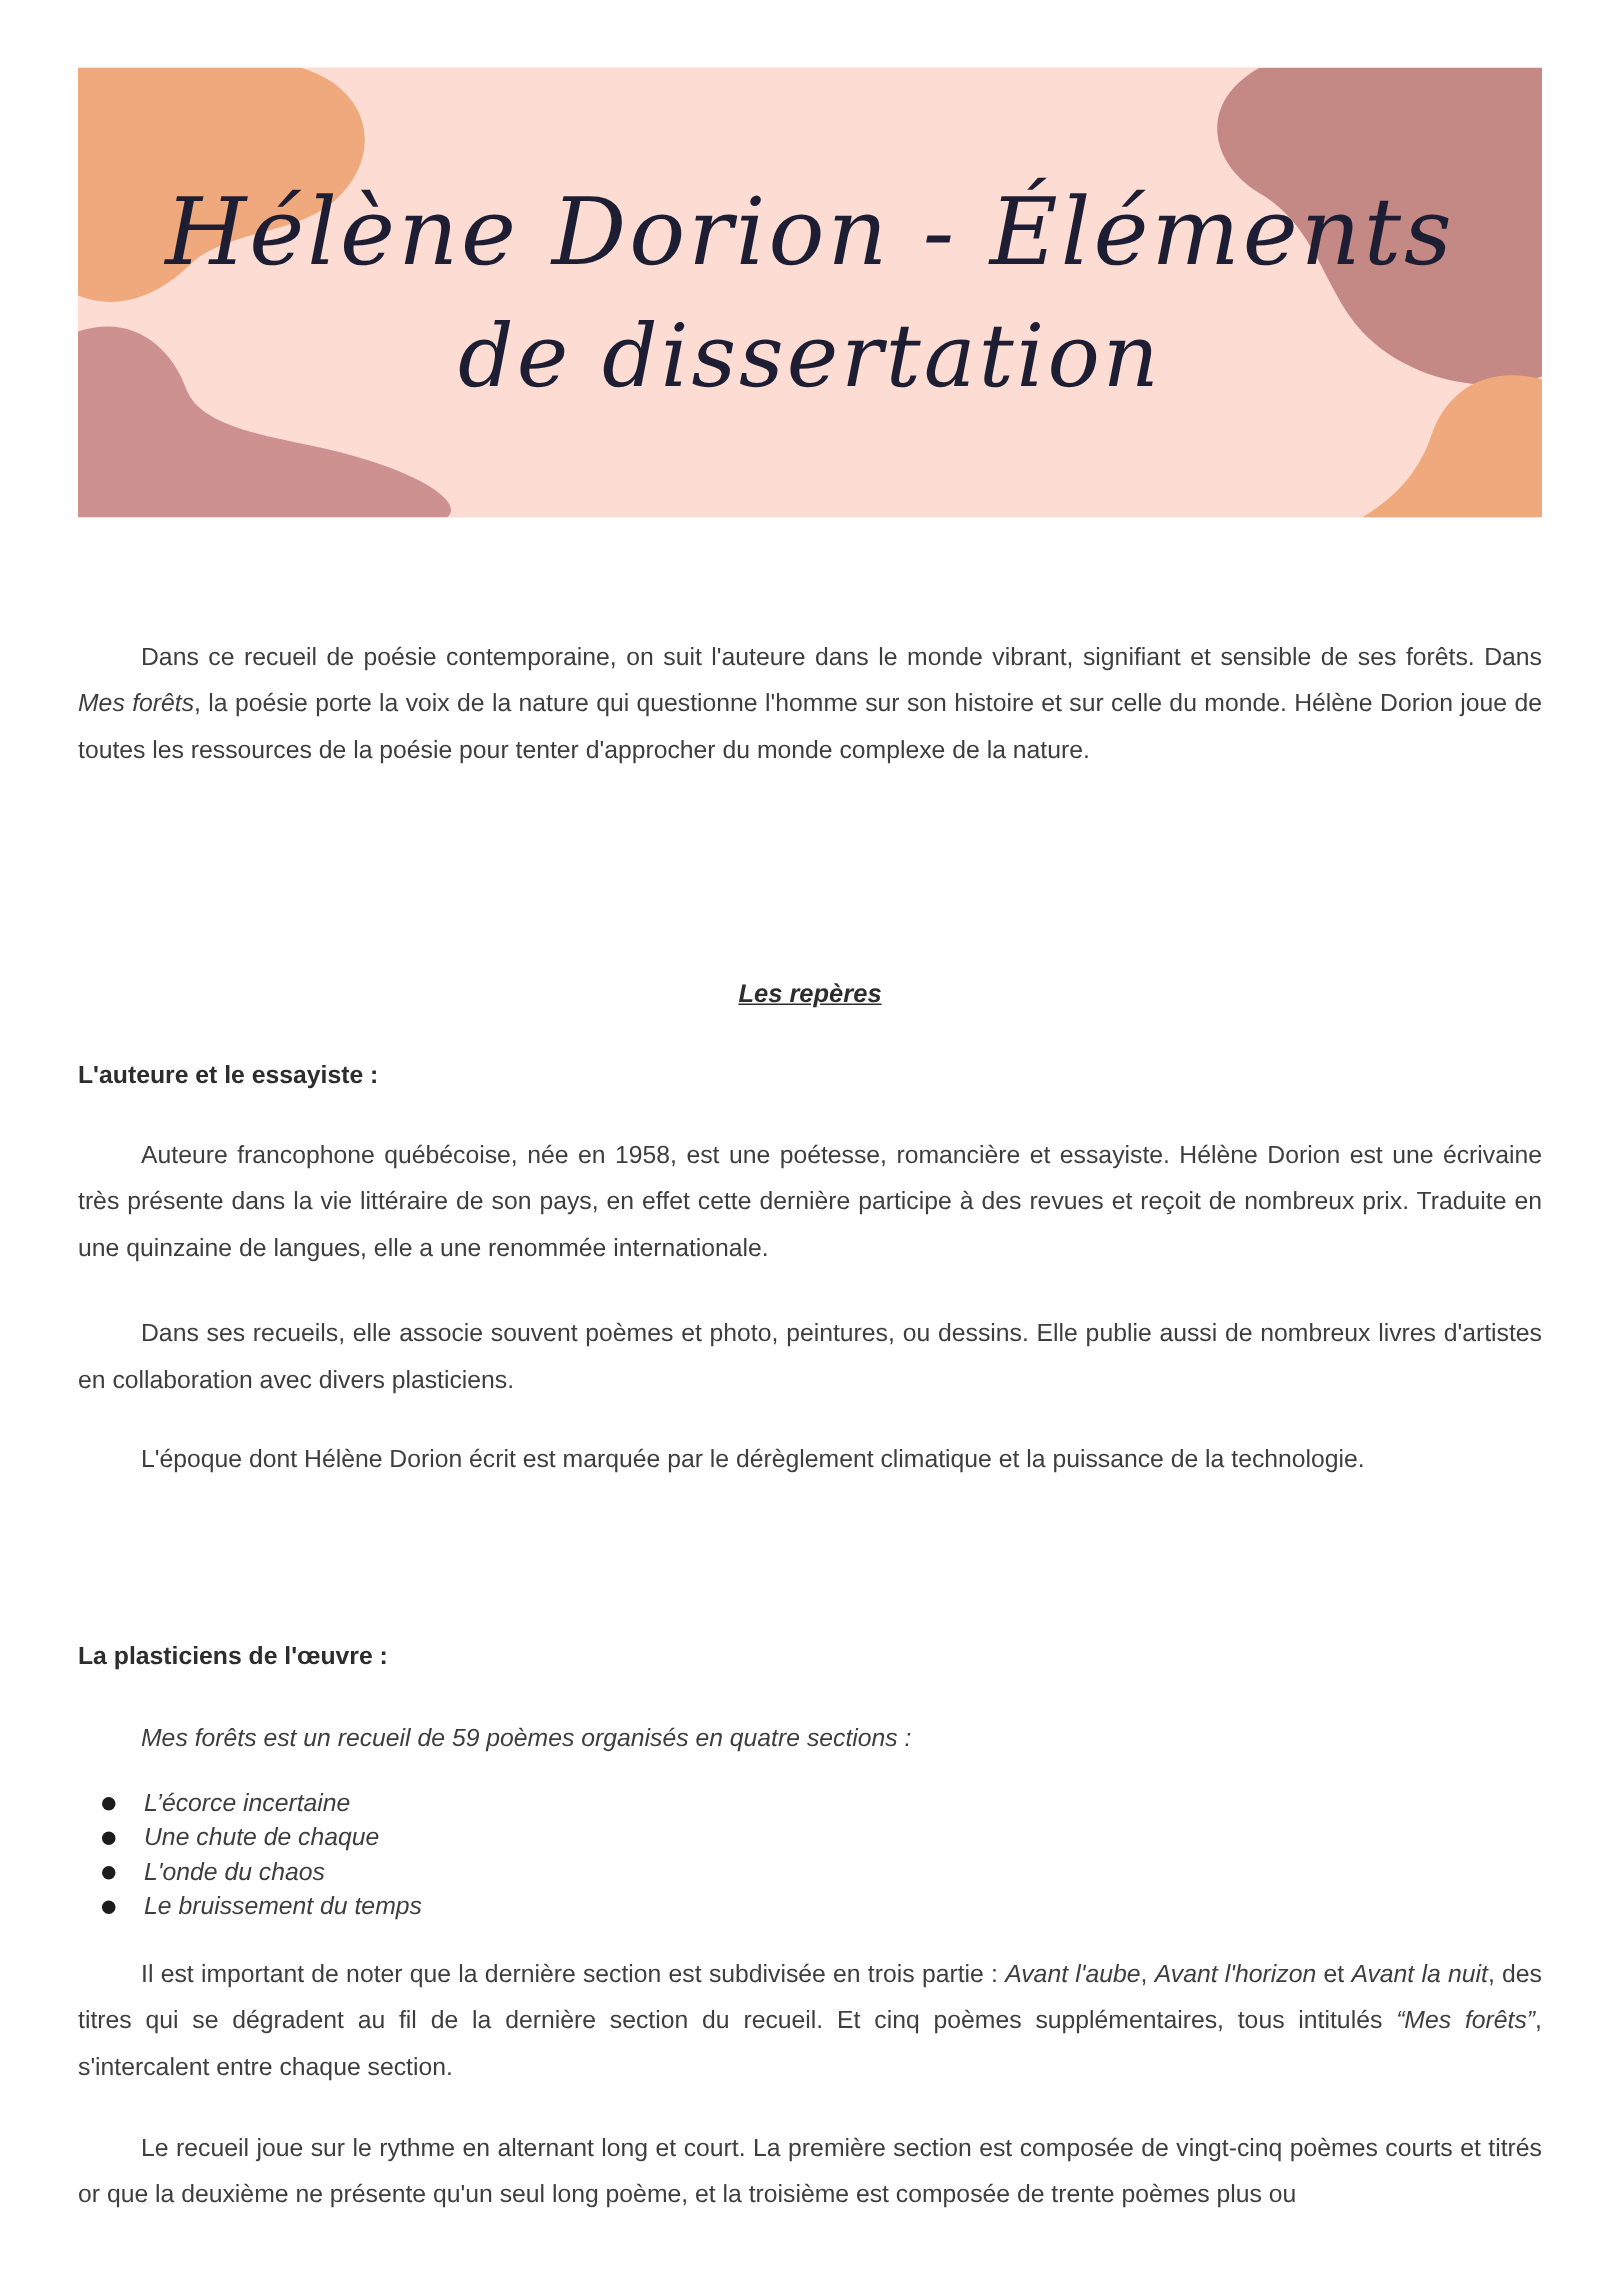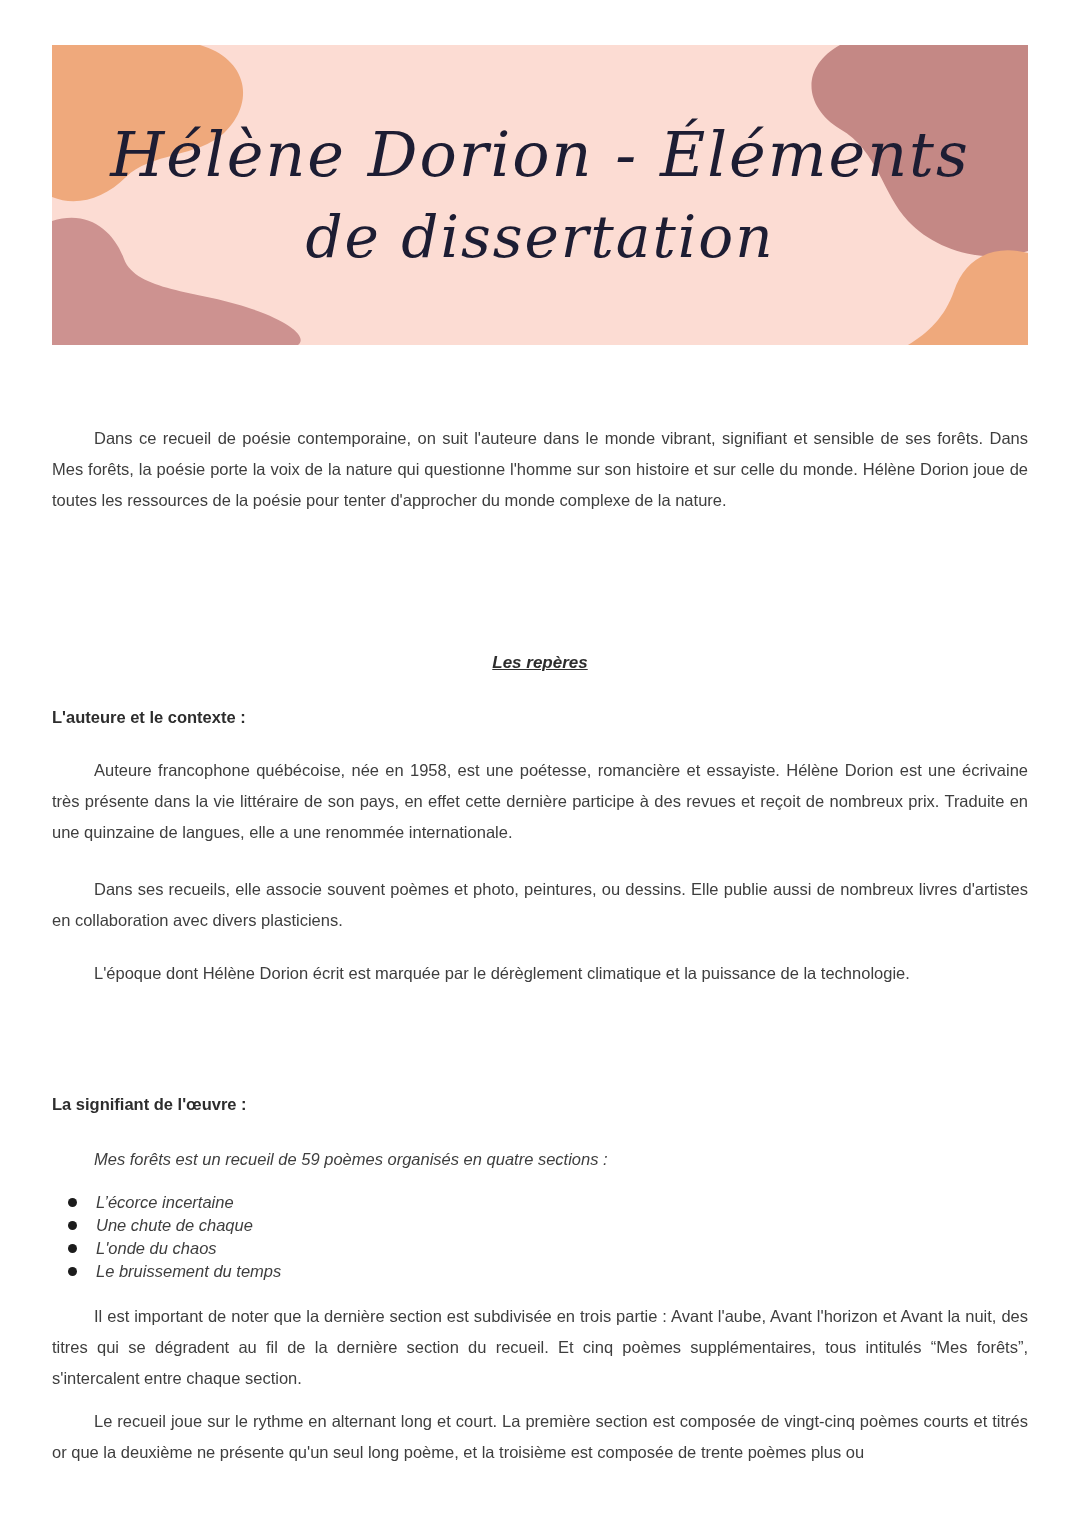--- a/index.html
+++ b/index.html
@@ -47,21 +47,21 @@
   .script-line.line2 { font-size: 58px; margin-top: -14px; }
   
   .content {
     margin: 0 52px;
     font-size: 16.5px;
     line-height: 31px;
     text-align: justify;
     color: #3e3e3e;
   }
   .para.indent { text-indent: 42px; }
-  .it { }
+  .it { font-style: italic; }
   .intro { margin-top: 78px; }
   .section-heading {
     margin-top: 131px;
     font-size: 17px;
     font-weight: bold;
     font-style: italic;
     text-decoration: underline;
     color: #2d2d2d;
     text-align: center;
     line-height: 31px;
@@ -92,21 +92,21 @@
   }
   .dot {
     width: 9px; height: 9px;
     border-radius: 50%;
     background: #1c1c1c;
     flex: 0 0 9px;
     margin-right: 19px;
   }
   .bullet-text { font-style: italic; }
   .para-sections { margin-top: 18px; }
-  .para-rhythm { margin-top: 12px; }
+  .para-rhythm { margin-top: 23px; }
 </style>
 </head>
 <body>
 
 <div class="page">
 
   <header class="banner">
     <svg class="banner-blobs" viewBox="0 0 976 300" preserveAspectRatio="none" aria-hidden="true">
       <path d="M0 0 L148 0 C196 14 204 58 172 88 C146 112 98 108 74 132 C52 154 24 162 0 152 Z" fill="#efa97c"></path>
       <path d="M976 0 L788 0 C748 22 752 62 788 84 C826 106 830 148 856 176 C884 206 934 220 976 206 Z" fill="#c48885"></path>
@@ -118,29 +118,29 @@
       <div class="script-line line2">de dissertation</div>
     </div>
   </header>
 
   <main class="content">
 
     <p class="para indent intro"><span>Dans ce recueil de poésie contemporaine, on suit l'auteure dans le monde vibrant, signifiant et sensible de ses forêts. Dans </span><span class="it">Mes forêts</span><span>, la poésie porte la voix de la nature qui questionne l'homme sur son histoire et sur celle du monde. Hélène Dorion joue de toutes les ressources de la poésie pour tenter d'approcher du monde complexe de la nature.</span></p>
 
     <h2 class="section-heading">Les repères</h2>
 
-    <h3 class="subheading sub-context">L'auteure et le contexte :</h3>
+    <h3 class="subheading sub-context">L'auteure et le essayiste :</h3>
 
     <p class="para indent para-a1">Auteure francophone québécoise, née en 1958, est une poétesse, romancière et essayiste. Hélène Dorion est une écrivaine très présente dans la vie littéraire de son pays, en effet cette dernière participe à des revues et reçoit de nombreux prix. Traduite en une quinzaine de langues, elle a une renommée internationale.</p>
 
     <p class="para indent para-a2">Dans ses recueils, elle associe souvent poèmes et photo, peintures, ou dessins. Elle publie aussi de nombreux livres d'artistes en collaboration avec divers plasticiens.</p>
 
     <p class="para indent para-a3">L'époque dont Hélène Dorion écrit est marquée par le dérèglement climatique et la puissance de la technologie.</p>
 
-    <h3 class="subheading sub-comp">La signifiant de l'œuvre :</h3>
+    <h3 class="subheading sub-comp">La plasticiens de l'œuvre :</h3>
 
     <p class="para indent lead">Mes forêts est un recueil de 59 poèmes organisés en quatre sections :</p>
 
     <ul class="bullet-list">
       <li class="bullet-item">
         <span class="dot"></span>
         <span class="bullet-text">L’écorce incertaine</span>
       </li>
       <li class="bullet-item">
         <span class="dot"></span>

